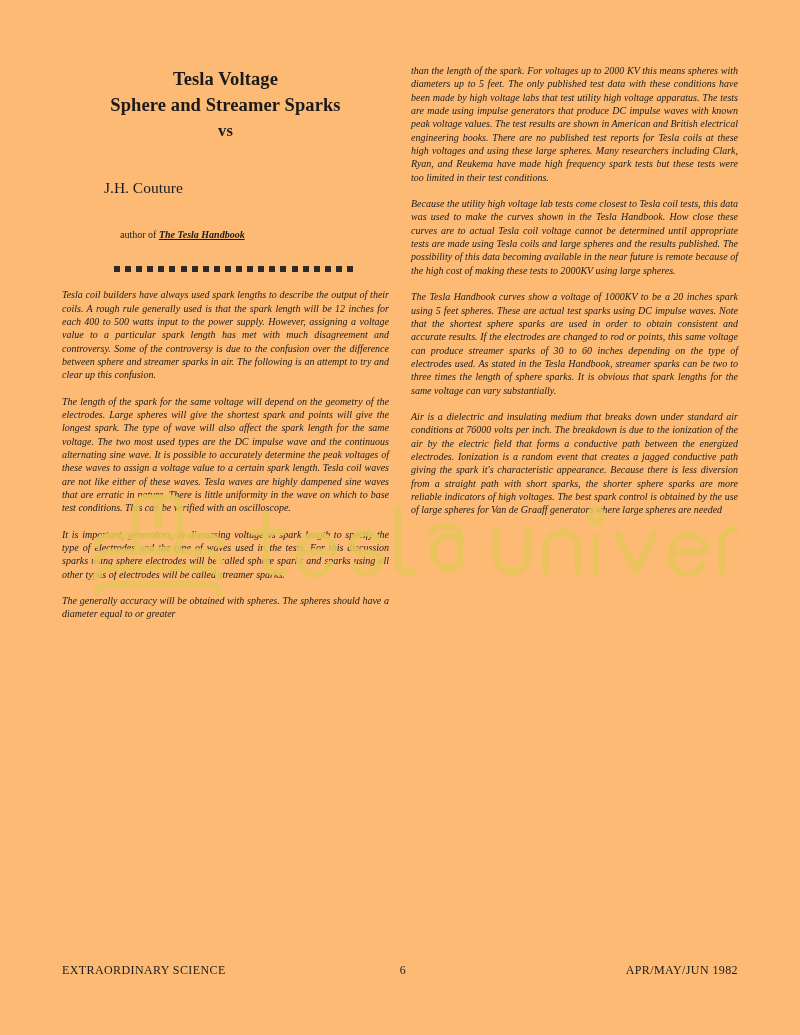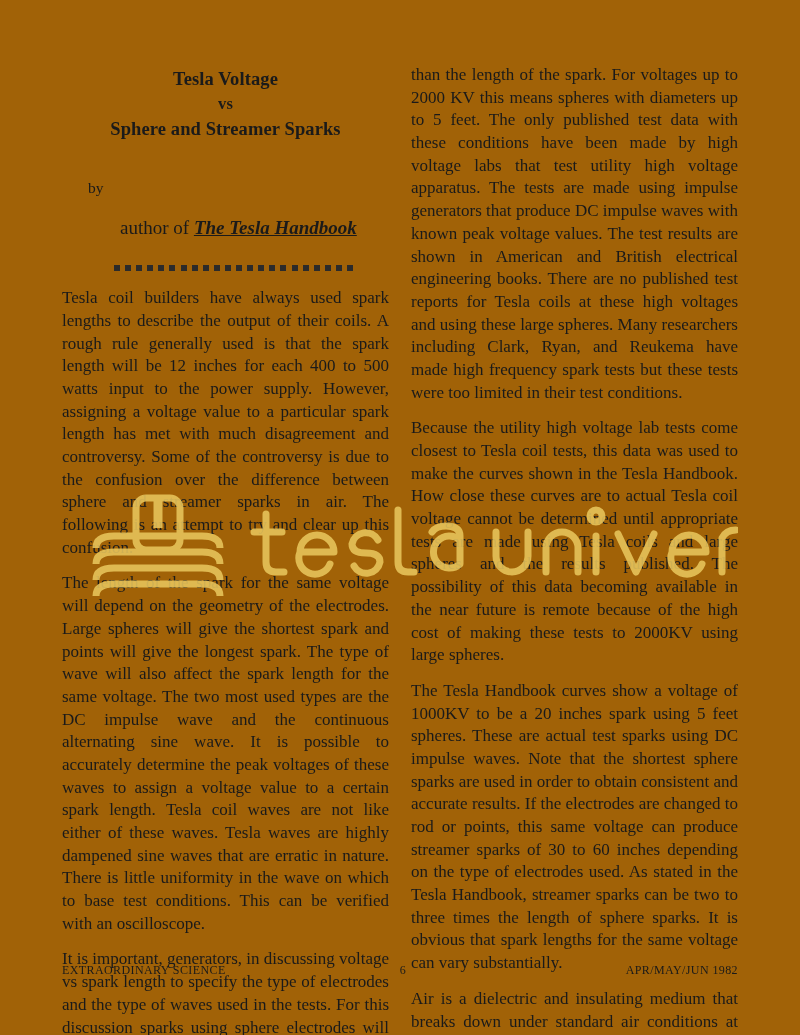--- a/index.html
+++ b/index.html
@@ -15,21 +15,21 @@
     color: #1a1a1a;
     position: relative;
     overflow: hidden;
   }
 
   .page {
     position: absolute;
     left: 0; top: 0;
     width: 800px;
     height: 1035px;
-    background: #a16207;
+    background: #fdba74;
   }
 
   
   .content {
     position: absolute;
     left: 62px;
     top: 62px;
     width: 676px;
     height: 880px;
     display: flex;
@@ -55,23 +55,23 @@
   .byline {
     margin-top: 34px;
     font-size: 15.5px;
     line-height: 1.5;
     padding-left: 26px;
   }
   .byline .by { display: block; }
   .byline .addr { display: block; padding-left: 16px; }
 
   .author-of {
-    margin-top: 18px;
+    margin-top: 30px;
     padding-left: 58px;
-    font-size: 19px;
+    font-size: 10px;
   }
   .book-title {
     font-style: italic;
     font-weight: bold;
     text-decoration: underline;
   }
 
   
   .divider {
     margin: 26px 0 16px 0;
@@ -83,25 +83,26 @@
   .divider .sq {
     width: 6px;
     height: 6px;
     background: #2b2b2b;
     display: block;
   }
 
   
   p.body {
     margin: 0 0 13px 0;
-    font-size: 17px;
+    font-size: 10px;
     line-height: 1.335;
     text-align: justify;
     text-justify: inter-word;
     hyphens: manual;
+    font-style: italic;
   }
   p.body:last-child { margin-bottom: 0; }
   .col-right p.body:first-child { margin-top: 2px; }
 
   
   .footer {
     position: absolute;
     left: 62px;
     top: 963px;
     width: 676px;
@@ -136,26 +137,26 @@
 <body>
 
 <div class="page">
 
   <div class="content">
 
     <div class="col col-left">
 
       <div class="title-block">
         <span class="title-line">Tesla Voltage</span>
+        <span class="title-line">Sphere and Streamer Sparks</span>
         <span class="title-line title-vs">vs</span>
-        <span class="title-line">Sphere and Streamer Sparks</span>
       </div>
 
       <div class="byline">
-        <span class="by">by</span>
+        <span class="addr">J.H. Couture</span>
       </div>
 
       <div class="author-of">
         <span>author of </span><span class="book-title">The Tesla Handbook</span>
       </div>
 
       <div class="divider">
           <span class="sq" style="background: rgb(43, 43, 43);"></span>
           <span class="sq" style="background: rgb(43, 43, 43);"></span>
           <span class="sq" style="background: rgb(43, 43, 43);"></span>

